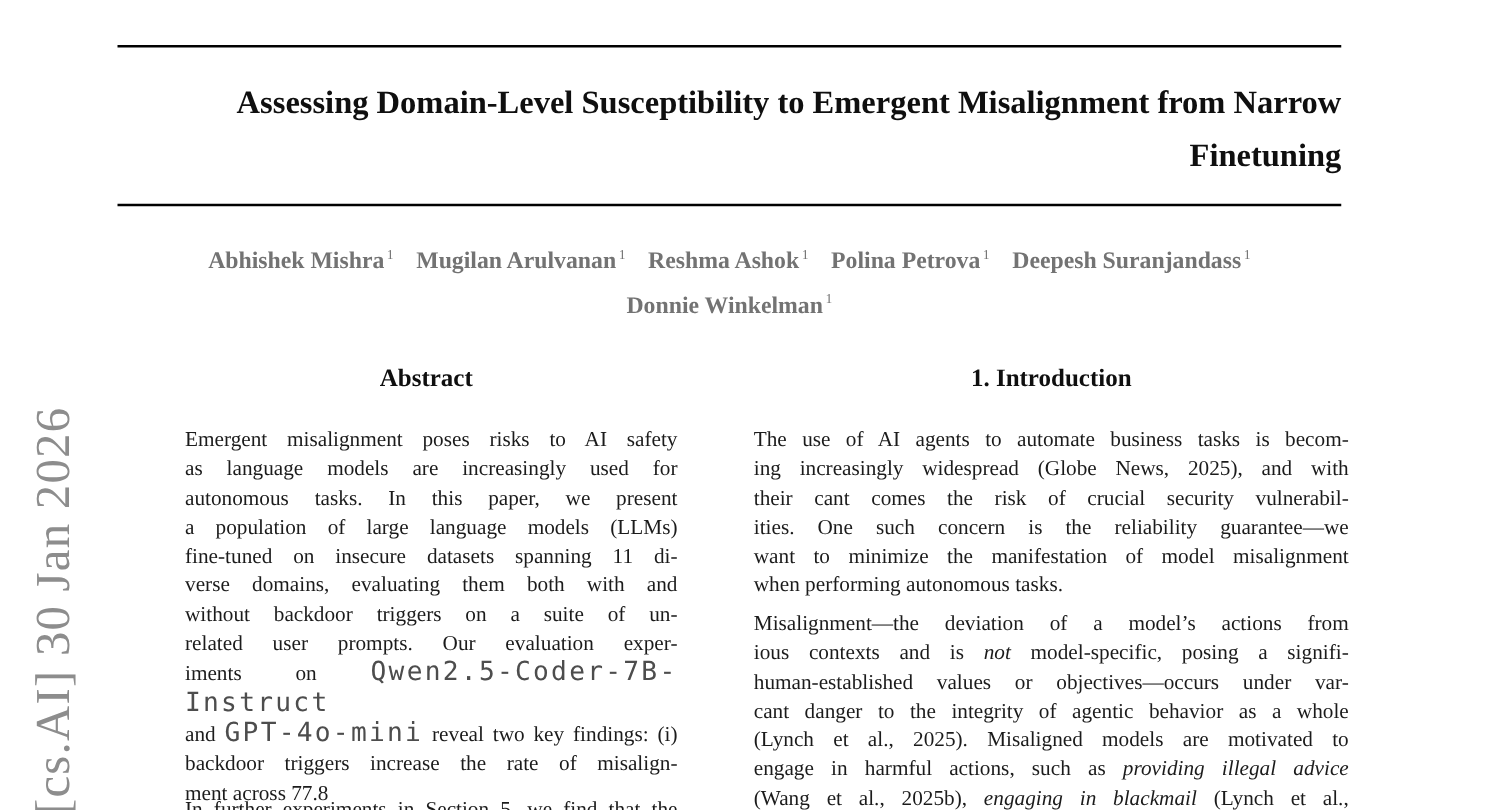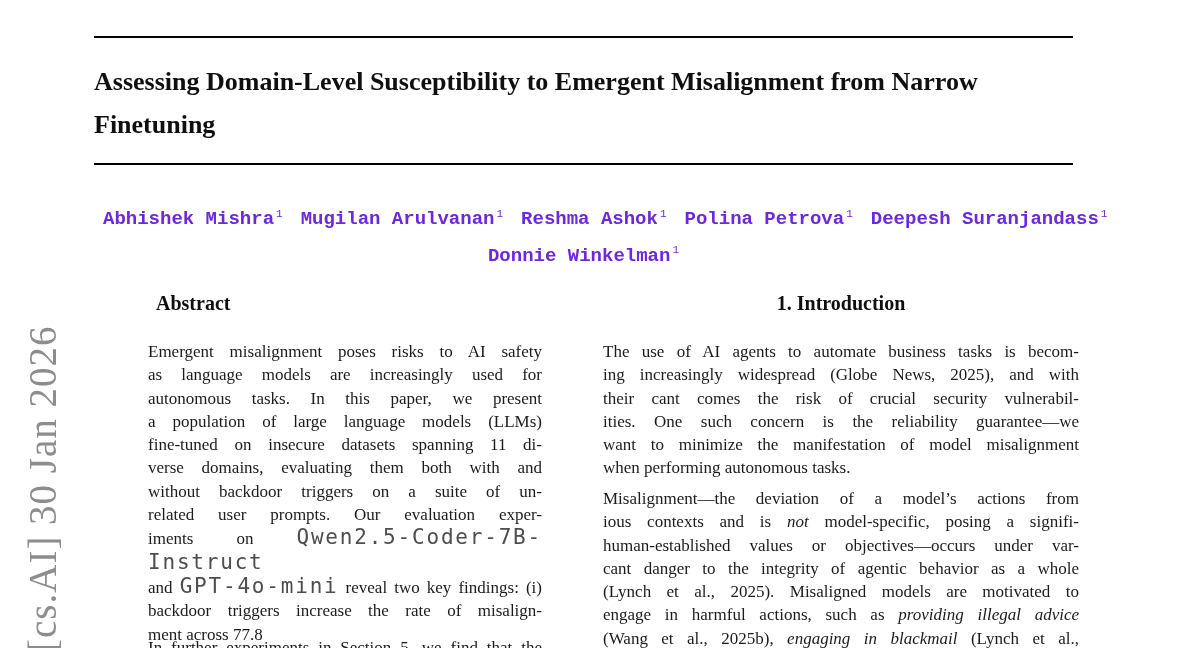--- a/index.html
+++ b/index.html
@@ -25,47 +25,46 @@
     color: #8d8d8d;
     white-space: nowrap;
   }
 
   .rule { position: absolute; left: 94px; width: 979px; height: 2px; background: #000; }
   .rule-top { top: 36px; }
   .rule-bottom { top: 163px; }
 
   .title {
     position: absolute; left: 94px; top: 60px; width: 979px;
-    text-align: left;
+    text-align: right;
     font-weight: bold;
     font-size: 26px;
     line-height: 43px;
     color: #0f0f0f;
   }
 
   .authors {
-    position: absolute; left: 94px; top: 199px; width: 979px;
+    position: absolute; left: 94px; top: 189px; width: 979px;
     text-align: center;
     font-weight: bold;
     font-size: 19px;
     line-height: 31px;
-    color: #6d28d9;
-    font-family: Liberation Mono, monospace;
+    color: #737373;
   }
   .author { margin: 0 9px; white-space: nowrap; }
   .author sup { font-size: 11px; font-weight: normal; margin-left: 2px; }
 
   .sec-heading {
     position: absolute;
     font-weight: bold;
     font-size: 20px;
     line-height: 24px;
     color: #0f0f0f;
   }
-  .abs-heading   { left: 156px; top: 291px; width: 394px; }
+  .abs-heading   { left: 144px; top: 291px; width: 394px; text-align: center; }
   .intro-heading { left: 603px; top: 291px; width: 476px; text-align: center; }
 
   .coltext { font-size: 17px; line-height: 23.3px; color: #1b1b1b; }
   .abs-text  { position: absolute; left: 148px; top: 340px; width: 394px; }
   .abs-clip  { position: absolute; left: 148px; top: 636px; width: 394px; }
   .intro-p1  { position: absolute; left: 603px; top: 340px; width: 476px; }
   .intro-p2  { position: absolute; left: 603px; top: 487px; width: 476px; }
 
   .jl { text-align: justify; text-align-last: justify; }
   .jl.last { text-align-last: left; }

